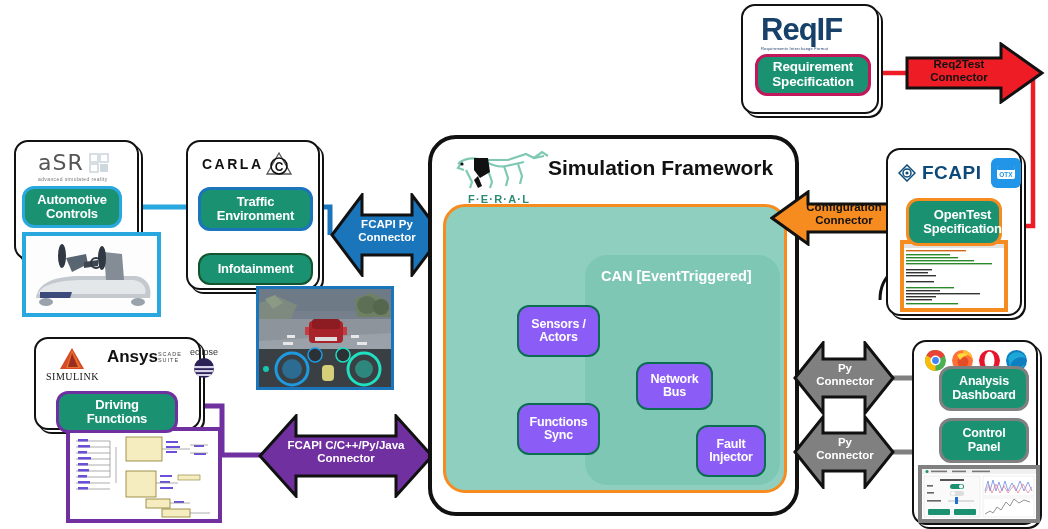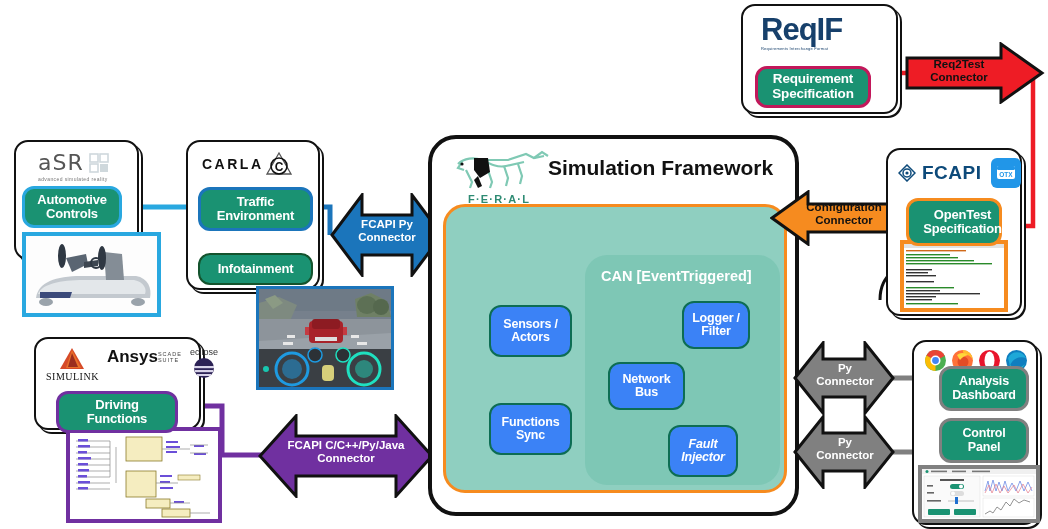--- a/index.html
+++ b/index.html
@@ -26,21 +26,21 @@
     position:absolute;
     background:#1a9272;
     color:#fff;
     font-weight:bold;
     display:flex; align-items:center; justify-content:center;
     text-align:center;
     border-radius:12px;
     line-height:1.08;
     letter-spacing:-0.2px;
   }
-  .gnode.dark { background:#3b82f6; border:2px solid #0d6d53; }
+  .gnode.dark { background:#8b5cf6; border:2px solid #0d6d53;margin-left:28px; }
 
   
   .lbl { position:absolute; font-weight:bold; color:#fff; }
 
   
   .darrow { position:absolute; }
   .sarrow { position:absolute; }
   .arrowtext {
     position:absolute; z-index:6; font-weight:bold;
     text-align:center; line-height:1.12; pointer-events:none;
@@ -108,28 +108,28 @@
     <polygon points="750,331 742,325 742,337" fill="#808080"></polygon>
 
     <path d="M 735 452 L 793 452" stroke="#808080" stroke-width="5" fill="none"></path>
     <polygon points="735,452 727,446 727,458" fill="#808080"></polygon>
 
     <path d="M 893 378 L 915 378 L 915 389 L 938 389" stroke="#808080" stroke-width="5" fill="none"></path>
 
     <path d="M 893 452 L 915 452 L 915 440 L 938 440" stroke="#808080" stroke-width="5" fill="none"></path>
   </svg>
 
-  <div class="panel" style="left:741px;top:4px;width:157px;height:110px;">
+  <div class="panel" style="left:741px;top:4px;width:138px;height:110px;">
     <div class="logoRow" style="left:18px;top:6px;flex-direction:column;align-items:flex-start;gap:0;">
       <div style="display:flex;align-items:baseline;">
         <span class="reqifTxt">ReqIF</span>
       </div>
       <div style="font-size:4px;color:#17406b;letter-spacing:0.2px;margin-top:-2px;">Requirements Interchange Format</div>
     </div>
-    <div class="gnode" style="left:12px;top:48px;width:116px;height:42px;font-size:13.5px;border:3px solid #c2185b;white-space:pre-line;margin-top:12px;">Requirement
+    <div class="gnode" style="left:12px;top:48px;width:116px;height:42px;font-size:13.5px;border:3px solid #c2185b;white-space:pre-line;">Requirement
 Specification</div>
   </div>
 
   <svg class="sarrow" style="left:905px;top:42px;" width="140" height="62">
     <polygon points="2,16 96,16 96,2 137,31 96,60 96,46 2,46" fill="#ee1c25" stroke="#111" stroke-width="3"></polygon>
   </svg>
   <div class="arrowtext" style="left:916px;top:58px;width:86px;font-size:11.5px;color:#111;white-space:pre-line;">Req2Test
 Connector</div>
 
   <div class="panel" style="left:14px;top:140px;width:125px;height:120px;">
@@ -321,23 +321,21 @@
   <div style="position:absolute;left:585px;top:255px;width:195px;height:230px;
               background:#7ec7b5;border-radius:22px;"></div>
   <div class="lbl" style="left:601px;top:268px;font-size:14.5px;">CAN [EventTriggered]</div>
 
   <div class="gnode dark" style="left:489px;top:305px;width:83px;height:52px;font-size:12.5px;white-space:pre-line;z-index:5;">Sensors /
 Actors</div>
   <div class="gnode dark" style="left:489px;top:403px;width:83px;height:52px;font-size:12.5px;white-space:pre-line;z-index:5;">Functions
 Sync</div>
   <div class="gnode dark" style="left:608px;top:362px;width:77px;height:48px;font-size:12.5px;white-space:pre-line;z-index:5;">Network
 Bus</div>
-  <div class="gnode dark" style="left:682px;top:301px;width:68px;height:48px;font-size:12.5px;white-space:pre-line;z-index:5;">Logger /
-Filter</div>
-  <div class="gnode dark" style="left:668px;top:425px;width:70px;height:52px;font-size:12.5px;white-space:pre-line;z-index:5;font-style:italic;">Fault
+  <div class="gnode dark" style="left:668px;top:425px;width:70px;height:52px;font-size:12.5px;white-space:pre-line;z-index:5;">Fault
 Injector</div>
 
   <svg class="sarrow" style="left:770px;top:190px;" width="130" height="56">
     <polygon points="2,28 38,2 38,14 128,14 128,42 38,42 38,54" fill="#f68b1f" stroke="#111" stroke-width="3"></polygon>
   </svg>
   <div class="arrowtext" style="left:792px;top:201px;width:104px;font-size:11.5px;color:#111;white-space:pre-line;z-index:7;">Configuration
 Connector</div>
 
   <div class="panel" style="left:886px;top:148px;width:136px;height:168px;">
     <div class="logoRow" style="left:10px;top:8px;">

